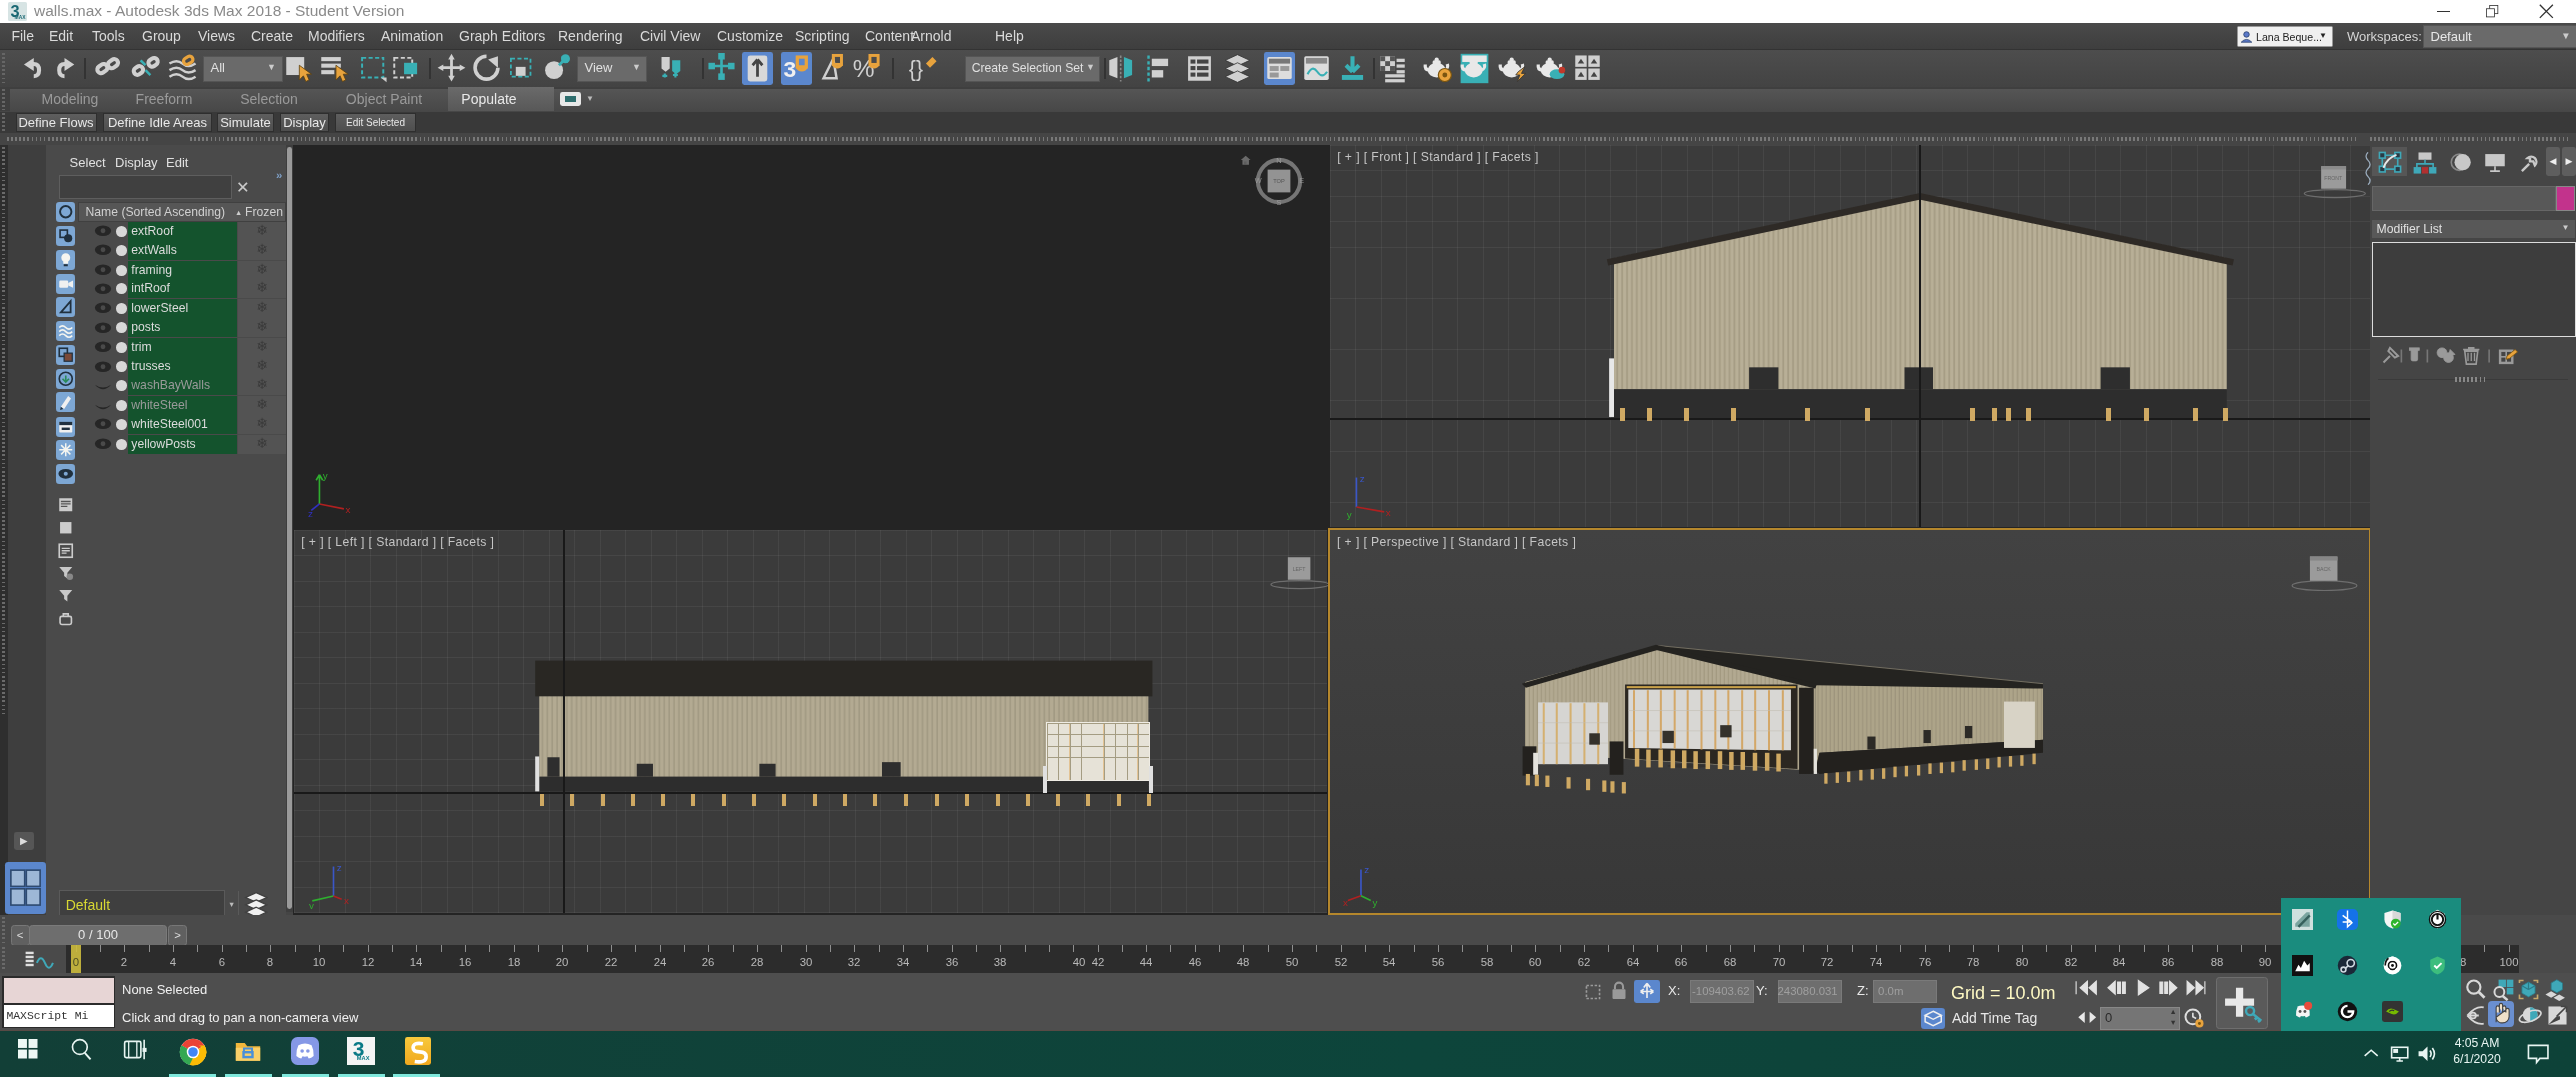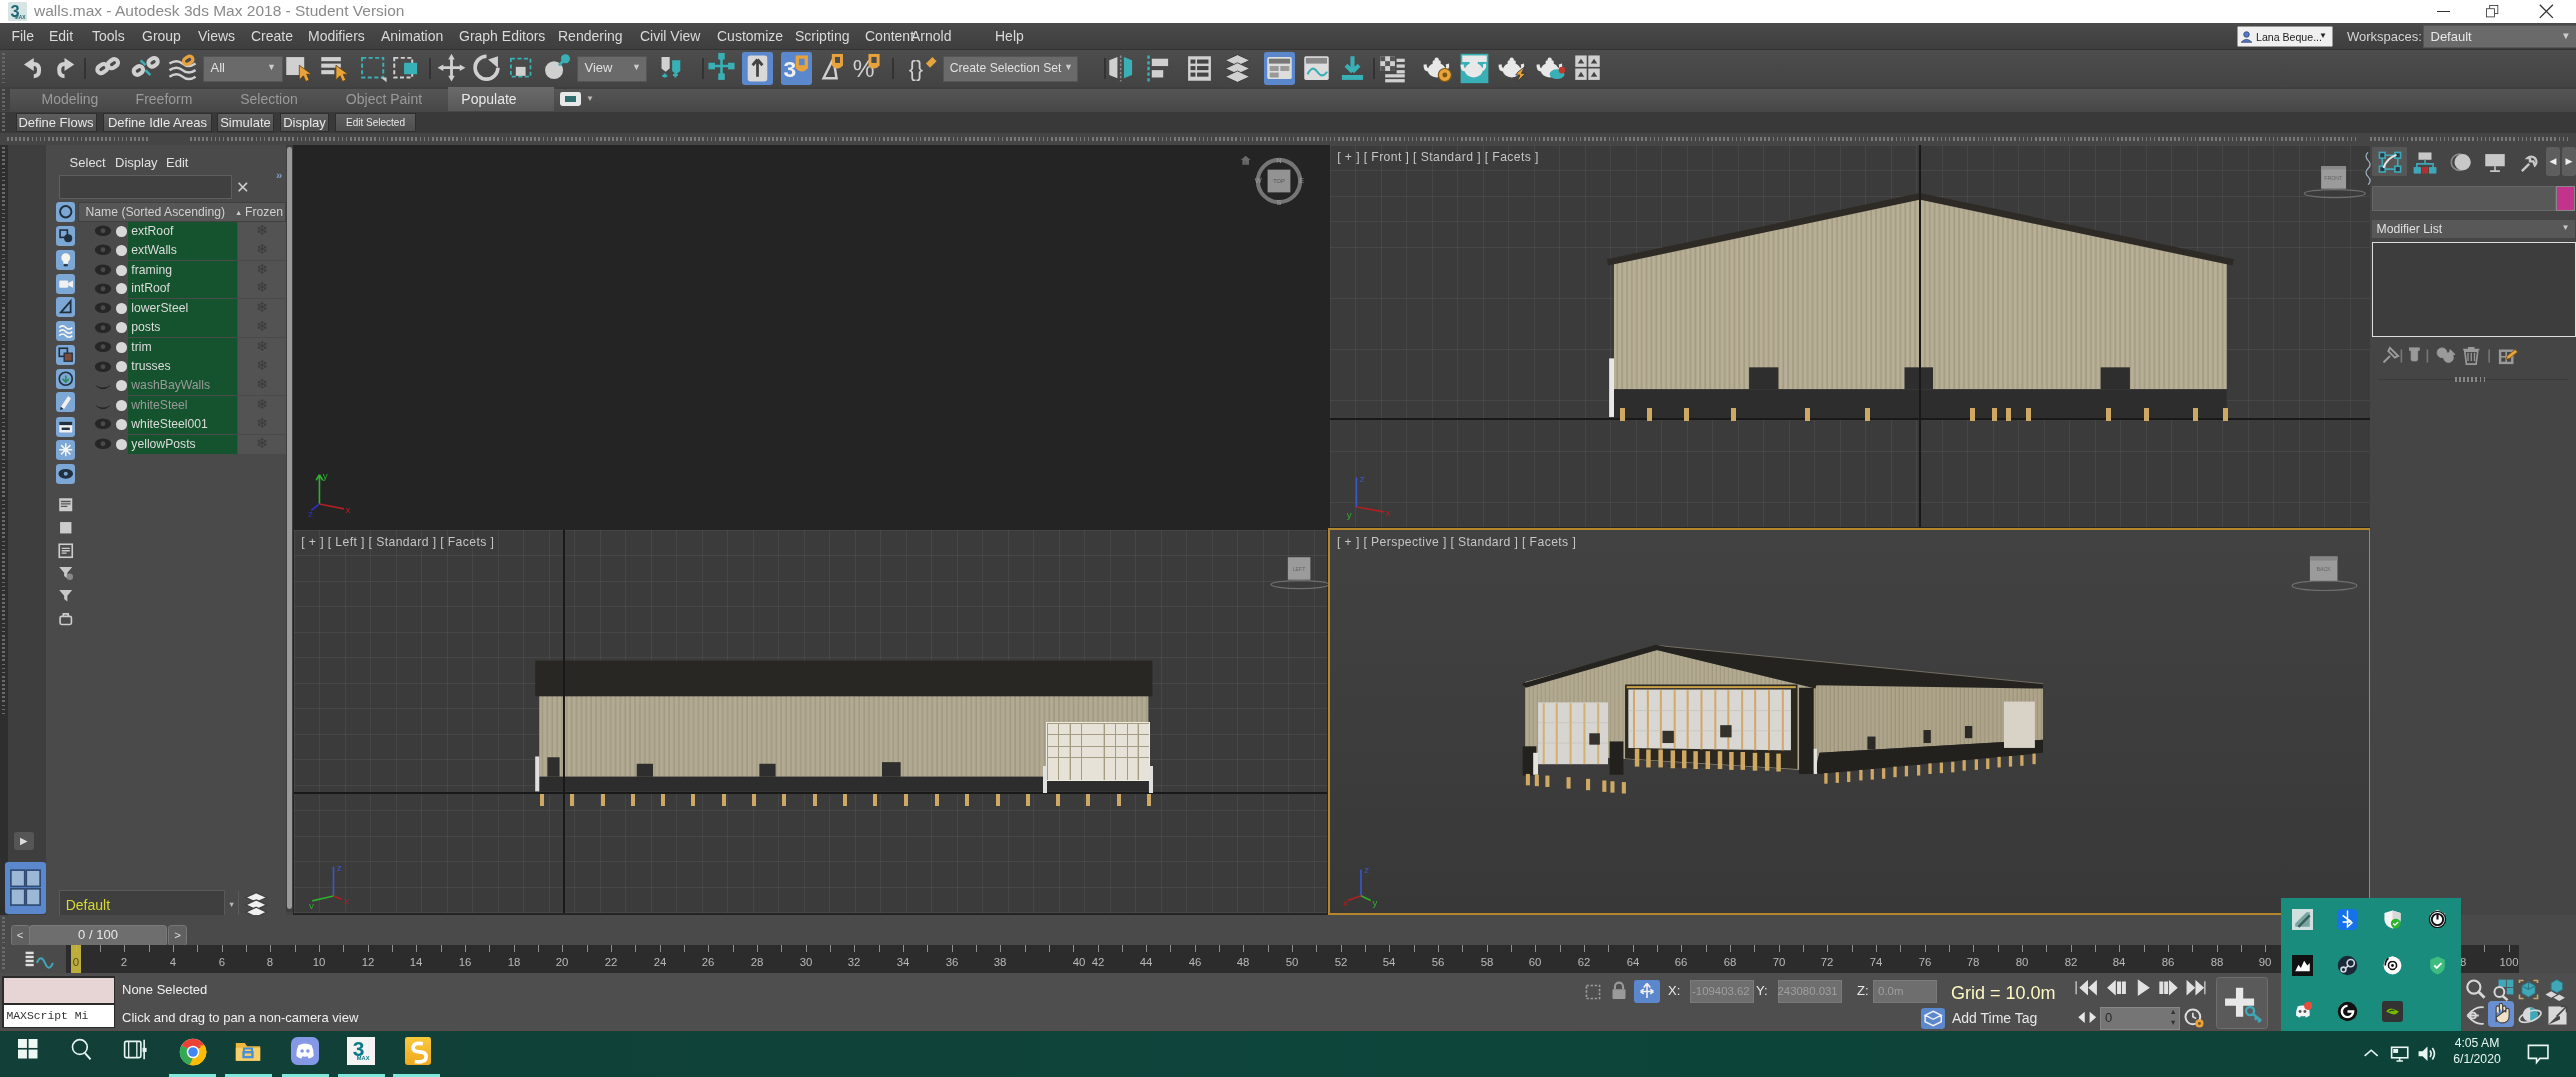--- a/index.html
+++ b/index.html
@@ -182,21 +182,21 @@
 <div class="abs" style="left:852px;top:1.6px;width:31px;height:33px;"><svg width="31" height="33" viewBox="0 0 38 40">
           <text x="1" y="31" font-size="30" fill="#d0d0d0" font-family="Liberation Sans">%</text>
           <rect x="22" y="4" width="10" height="11" fill="none" stroke="#e8a33d" stroke-width="3.6"></rect>
           <path d="M22 15 a 5.5 5.5 0 0 0 10 0" fill="none" stroke="#e8a33d" stroke-width="3.6"></path>
         </svg></div>
 <div class="abs" style="left:892px;top:8.1px;width:1.6px;height:21px;background:#333;"></div>
 <div class="abs" style="left:908px;top:1.6px;width:31px;height:33px;"><svg width="31" height="33" viewBox="0 0 38 40">
           <text x="1" y="29" font-size="26" fill="#d0d0d0" font-family="Liberation Sans">{}</text>
           <path d="M22 14 l8 -8 l5 5 l-8 8 Z" fill="#e8a33d"></path>
         </svg></div>
-<div class="abs" style="left:943px;top:5.7px;width:133px;height:24.4px;background:#6a6a6a;border:0.8px solid #555;">
+<div class="abs" style="left:965px;top:5.7px;width:133px;height:24.4px;background:#6a6a6a;border:0.8px solid #555;">
         <span class="abs" style="left:5.7px;top:4.1px;color:#e0e0e0;font-size:12.2px;">Create Selection Set</span>
         <span class="abs" style="left:120px;top:5.7px;color:#ccc;font-size:9px;">▼</span>
       </div>
 <div class="abs" style="left:1104px;top:8.1px;width:1.6px;height:21px;background:#333;"></div>
 <div class="abs" style="left:1106px;top:1.6px;width:31px;height:33px;"><svg width="31" height="33" viewBox="0 0 38 40">
           <path d="M14 6 L14 32 L4 28 L4 10 Z" fill="#d0d0d0"></path>
           <path d="M22 6 L22 32 L32 28 L32 10 Z" fill="#39b0b5"></path>
           <path d="M18 4 v32" stroke="#888" stroke-width="2" stroke-dasharray="3 2"></path>
         </svg></div>
 <div class="abs" style="left:1142px;top:1.6px;width:31px;height:33px;"><svg width="31" height="33" viewBox="0 0 38 40">

